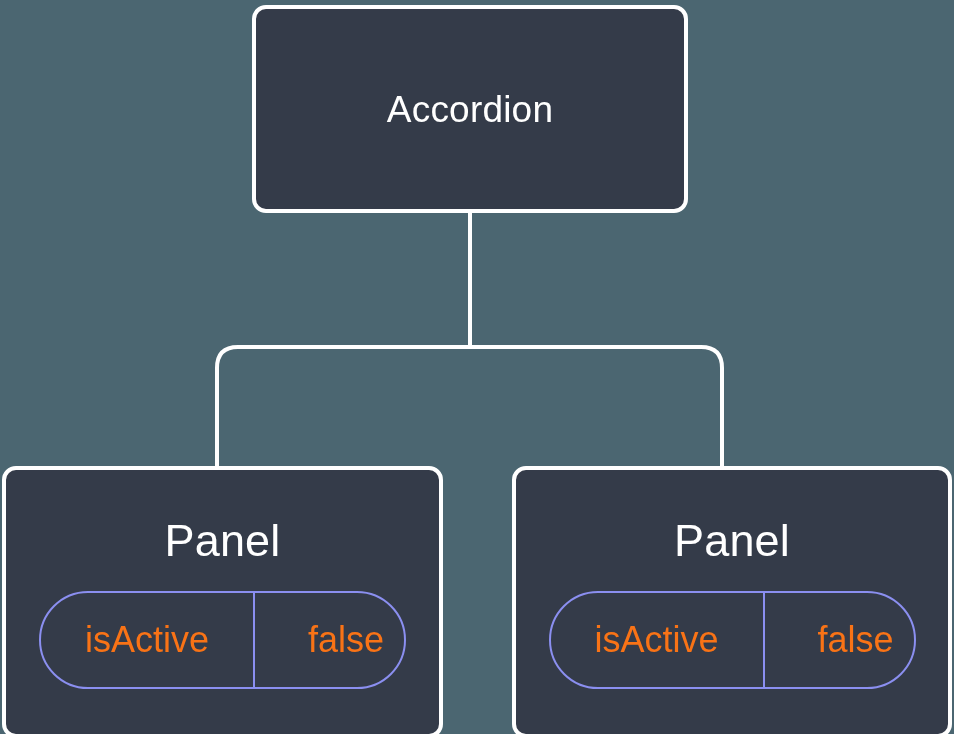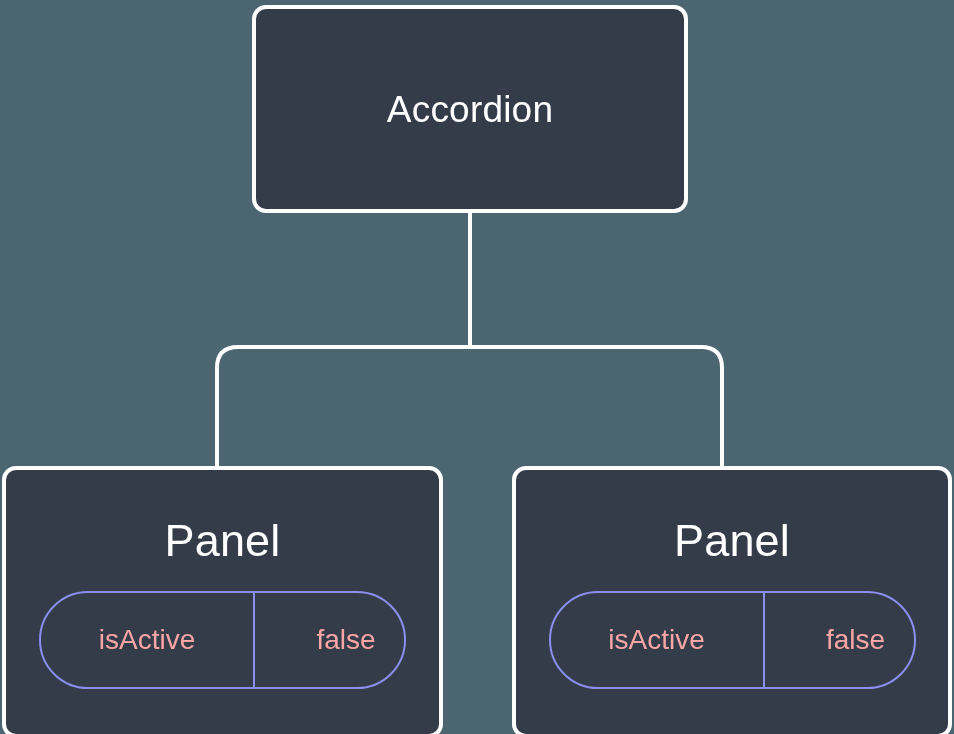--- a/index.html
+++ b/index.html
@@ -91,22 +91,22 @@
     box-sizing: border-box;
     display: flex;
     align-items: stretch;
     overflow: hidden;
   }
   .state-key,
   .state-val {
     display: flex;
     align-items: center;
     justify-content: center;
-    color: #fca5a5;
-    font-size: 28px;
+    color: #f97316;
+    font-size: 36px;
     line-height: 1;
     white-space: nowrap;
     text-align: right;
   }
   .state-key {
     flex: 0 0 212px;
     border-right: 2px solid #8b8ff0;
   }
   .state-val {
     flex: 1 1 auto;

